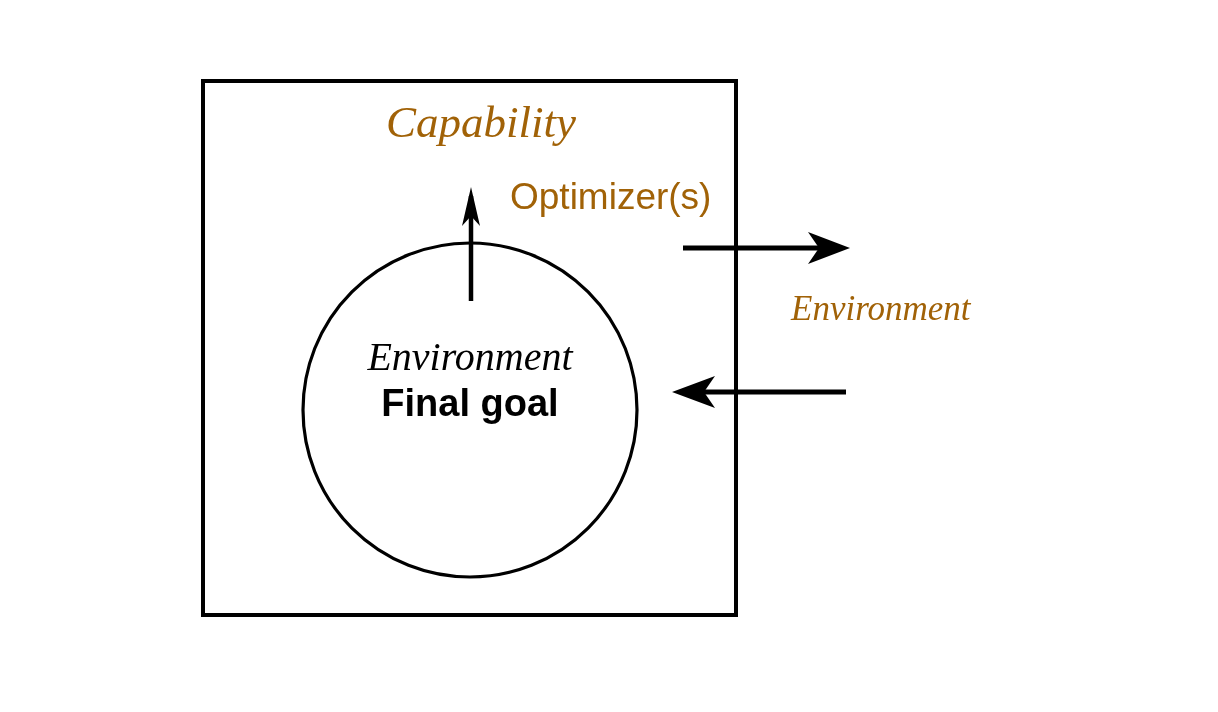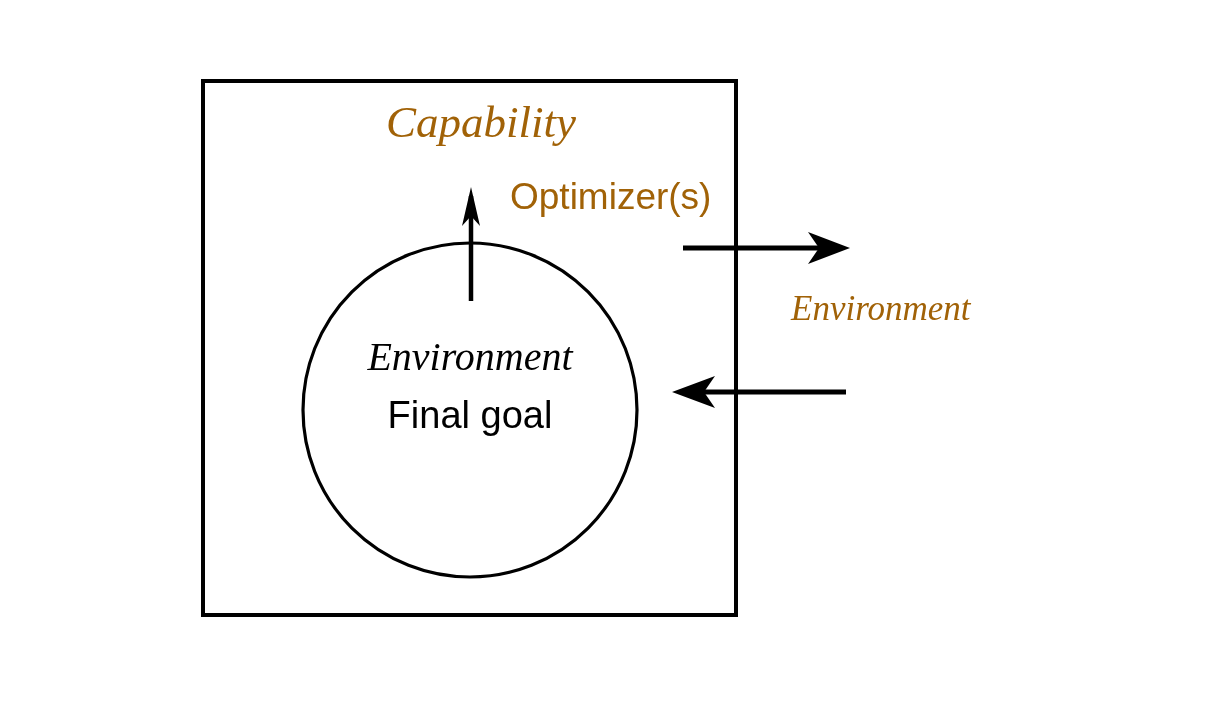--- a/index.html
+++ b/index.html
@@ -71,21 +71,22 @@
   }
   #label-normativity {
     font-size: 40px;
     line-height: 1.06;
     display: block;
   }
   #label-final-goal {
     font-size: 38px;
     line-height: 1.12;
     display: block;
-    margin-top: 16px;
+    margin-top: 4px;
+    font-weight: bold;
   }
   #label-utility-function {
     font-size: 38px;
     line-height: 1.12;
     display: block;
   }
 </style>
 </head>
 <body>
 

